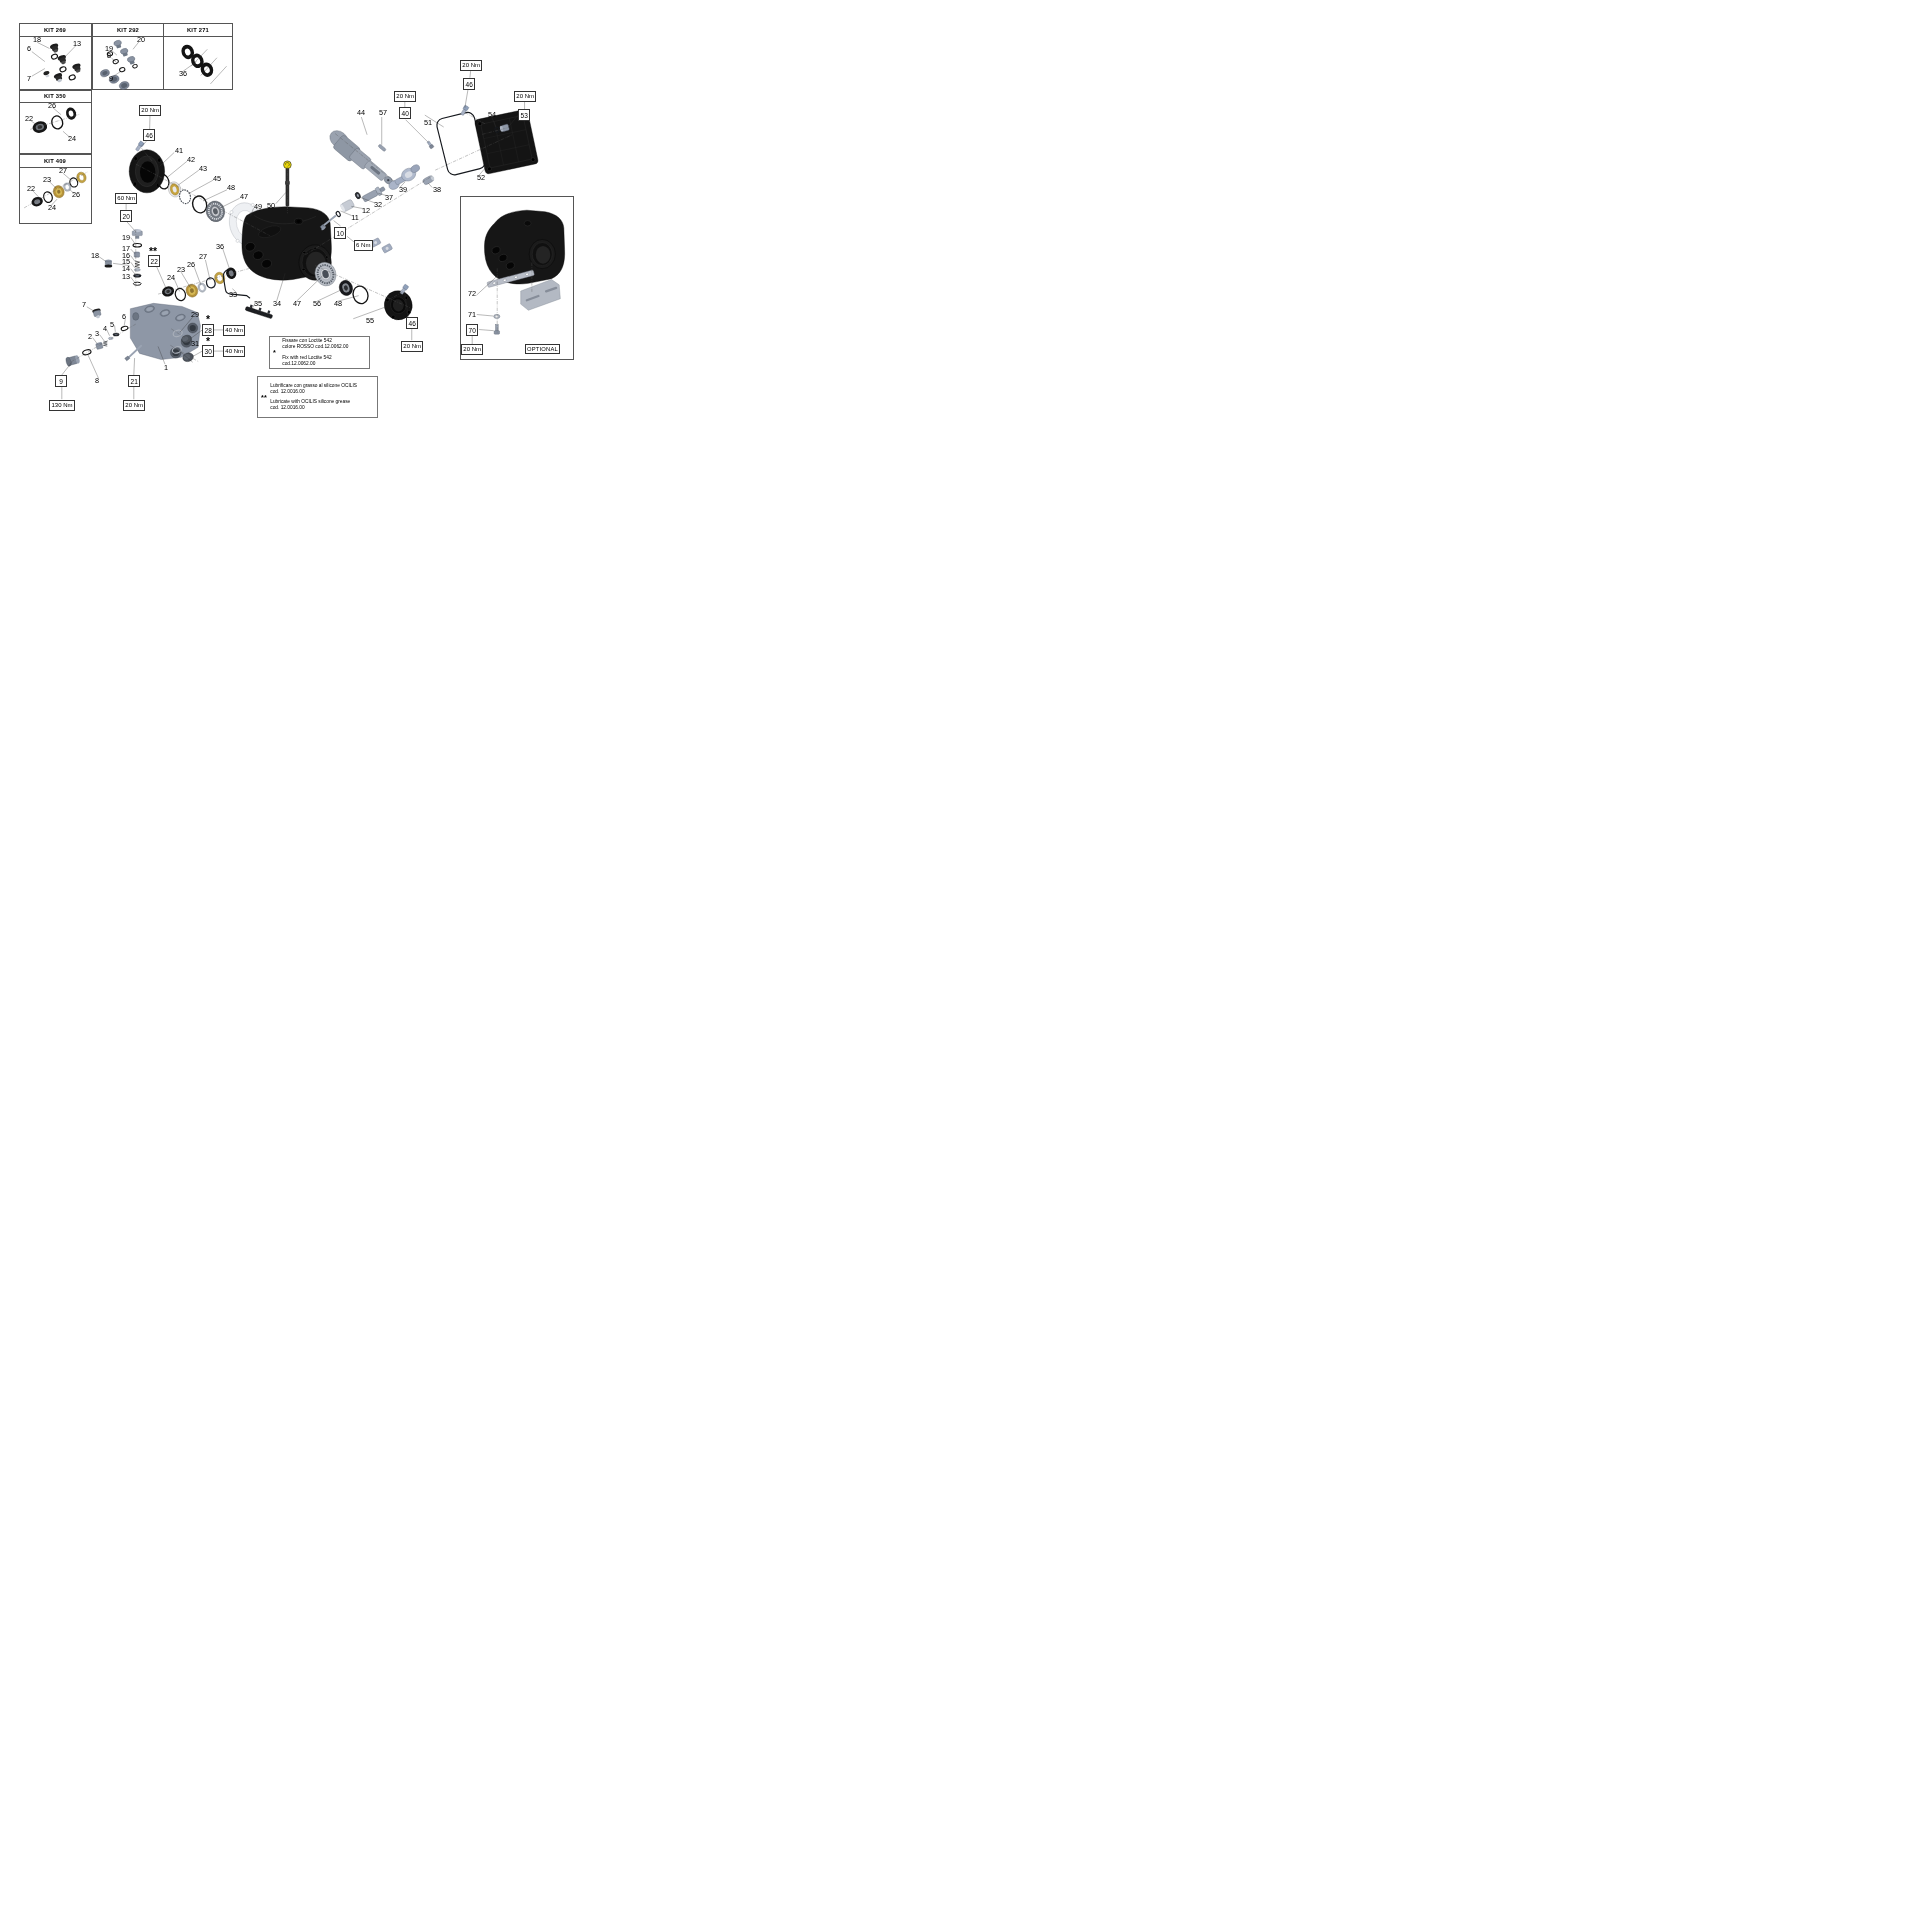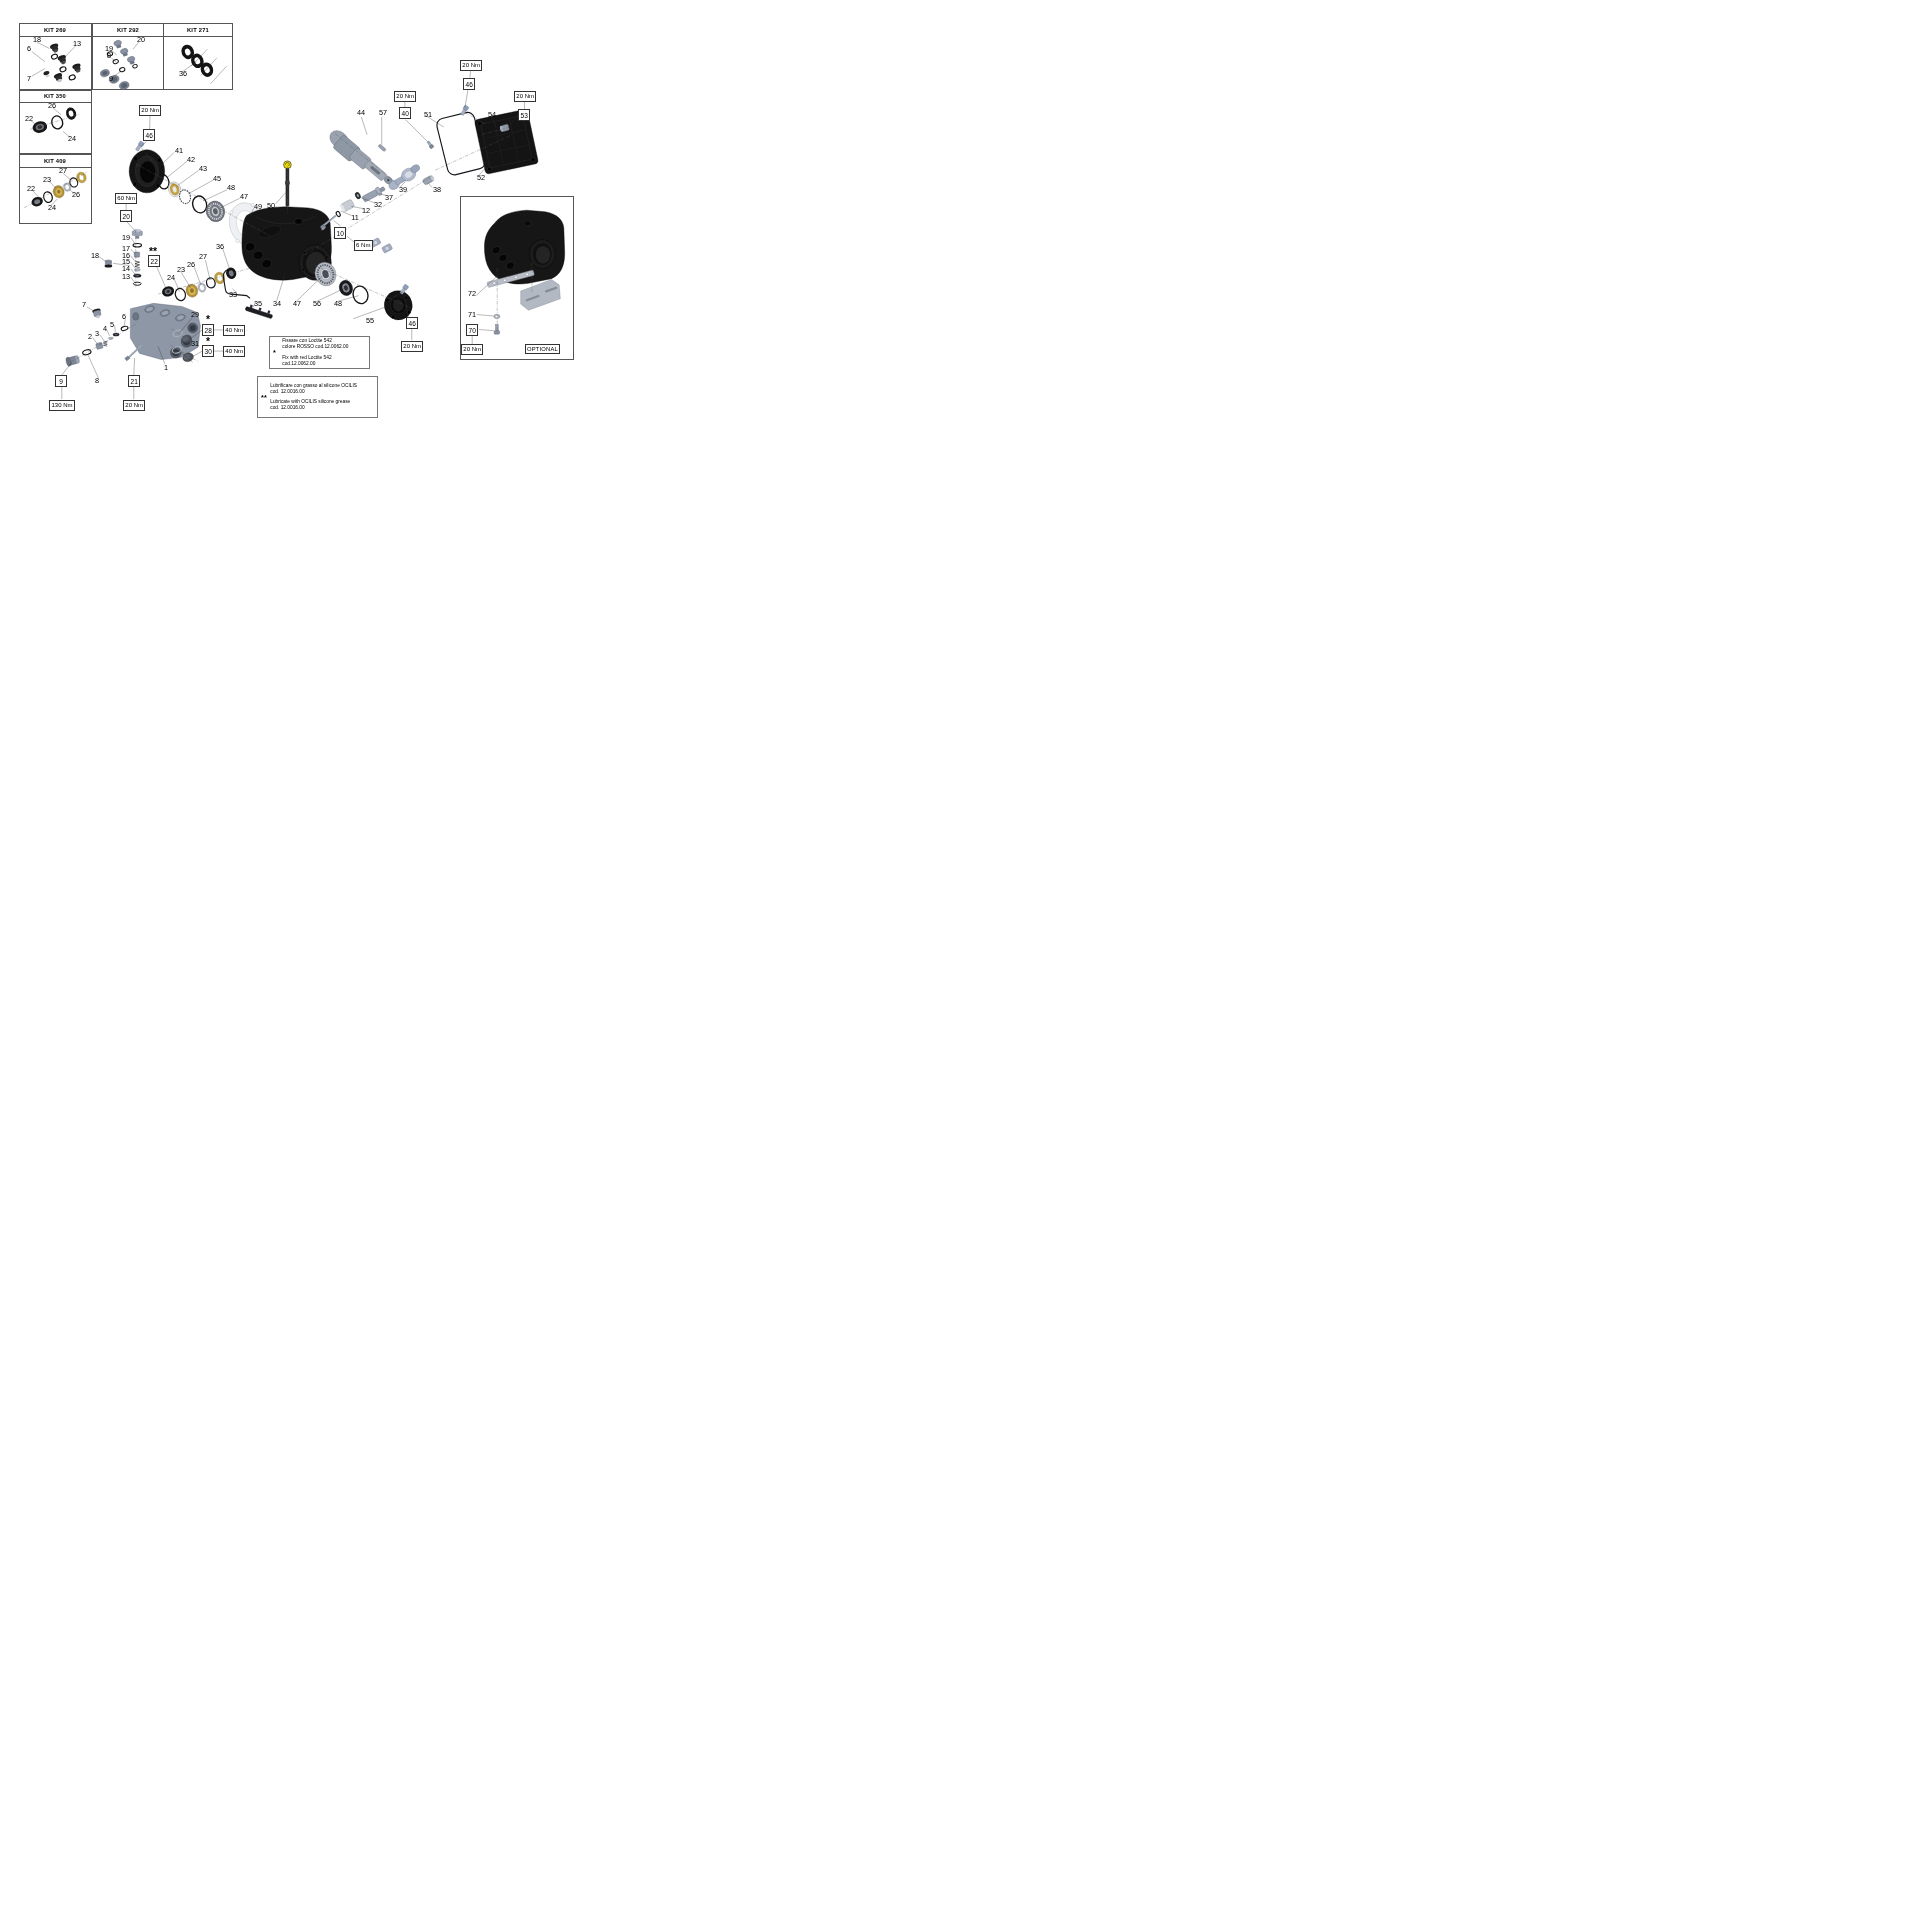--- a/index.html
+++ b/index.html
@@ -671,21 +671,21 @@
     <div class="callout" style="left: 338px; top: 304px;">48</div>
     <div class="callout" style="left: 356px; top: 321px; padding-left: 28px;">55</div>
     <div class="callout" style="left: 403px; top: 190px;">39</div>
     <div class="callout" style="left: 437px; top: 190px;">38</div>
     <div class="callout" style="left: 389px; top: 198px;">37</div>
     <div class="callout" style="left: 378px; top: 205px;">32</div>
     <div class="callout" style="left: 366px; top: 211px;">12</div>
     <div class="callout" style="left: 355px; top: 218px;">11</div>
     <div class="callout" style="left: 361px; top: 113px;">44</div>
     <div class="callout" style="left: 383px; top: 113px;">57</div>
-    <div class="callout" style="left: 428px; top: 115px;">51</div>
+    <div class="callout" style="left: 428px; top: 123px;">51</div>
     <div class="callout" style="left: 492px; top: 115px;">54</div>
     <div class="callout" style="left: 481px; top: 178px;">52</div>
     <div class="callout" style="left: 84px; top: 305px;">7</div>
     <div class="callout" style="left: 124px; top: 317px;">6</div>
     <div class="callout" style="left: 112px; top: 325px;">5</div>
     <div class="callout" style="left: 105px; top: 329px;">4</div>
     <div class="callout" style="left: 97px; top: 334px;">3</div>
     <div class="callout" style="left: 90px; top: 337px;">2</div>
     <div class="callout" style="left: 97px; top: 381px;">8</div>
     <div class="callout" style="left: 166px; top: 368px;">1</div>

